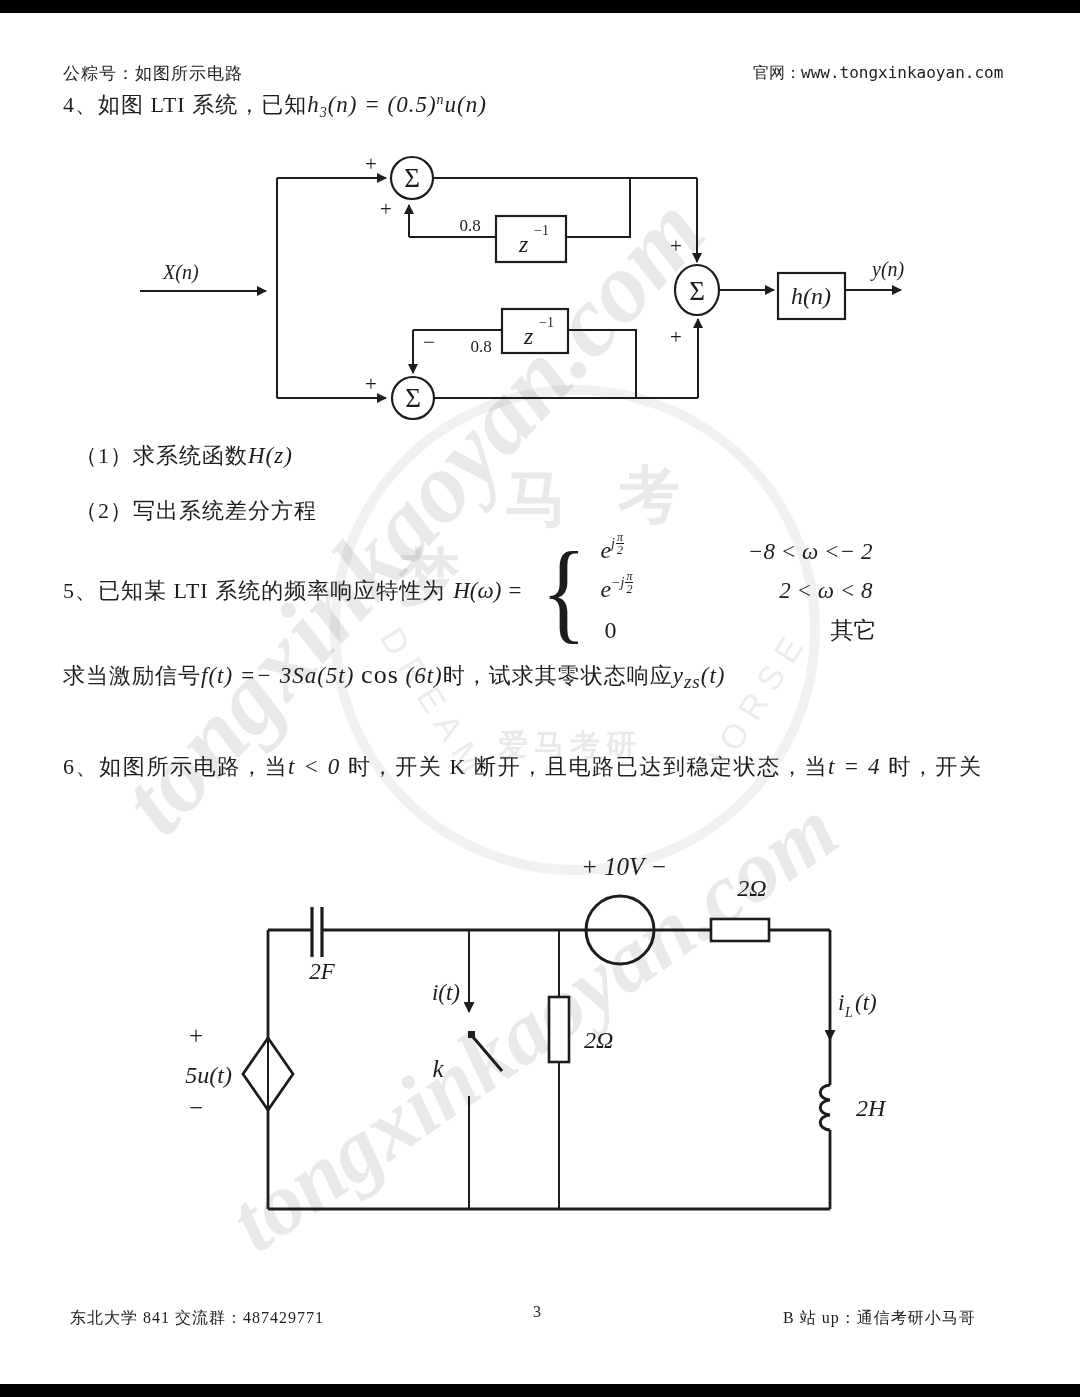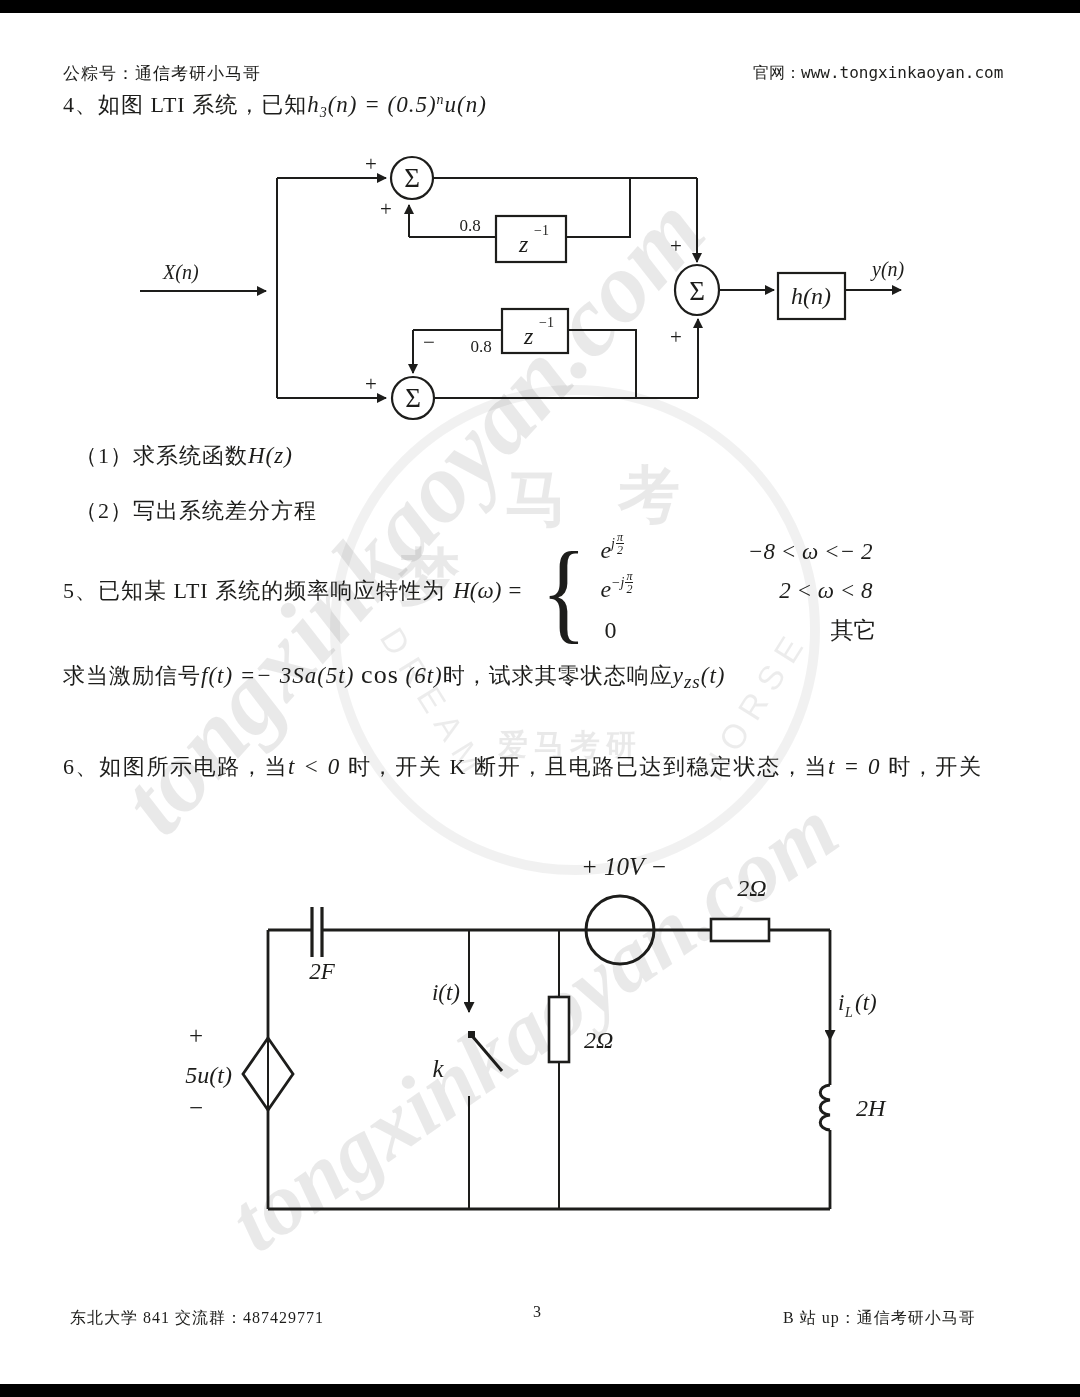--- a/index.html
+++ b/index.html
@@ -60,21 +60,21 @@
     <span class="emchar" style="left:165px;top:62px;">马</span>
     <span class="emchar" style="left:278px;top:58px;">考</span>
     <span class="emchar" style="left:158px;top:330px;font-size:30px;letter-spacing:6px;">爱马考研</span>
     <span class="emword" style="left:8px;top:290px;transform:rotate(58deg);">DREAM</span>
     <span class="emword" style="right:-30px;top:290px;transform:rotate(-58deg);">HORSE</span>
   </div>
 </div>
 
 <div class="layer-content">
 
-  <span class="abs hdr" style="left:63px;top:62px;">公粽号：通信考研小马哥</span>
+  <span class="abs hdr" style="left:63px;top:62px;">公粽号：如图所示电路</span>
   <span class="abs mono" style="left:753px;top:63px;">官网：www.tongxinkaoyan.com</span>
 
   <div class="abs cn" style="left:63px;top:90px;">
     <span>4、如图 LTI 系统，已知</span><span class="math" style="font-size:23px;">h</span><sub class="small-sub">3</sub><span class="math" style="font-size:23px;">(n) = (0.5)</span><sup class="small-sup">n</sup><span class="math" style="font-size:23px;">u(n)</span>
   </div>
 
   <svg style="top:130px;" width="1080" height="310" viewBox="0 0 1080 310">
     <defs>
       <marker id="ah1" viewBox="0 0 10 10" refX="9" refY="5" markerWidth="13" markerHeight="10" markerUnits="userSpaceOnUse" orient="auto-start-reverse">
         <path d="M0,0 L10,5 L0,10 z" fill="#1d1d1b"></path>
@@ -163,21 +163,21 @@
         <span class="cond" style="font-style:normal;">其它</span>
       </div>
     </div>
   </div>
 
   <div class="abs cn" style="left:63px;top:660px;">
     <span>求当激励信号</span><span class="math" style="font-size:23px;">f(t) =− 3Sa(5t) </span><span style="font-size:26px;">cos</span><span class="math" style="font-size:23px;"> (6t)</span><span>时，试求其零状态响应</span><span class="math" style="font-size:23px;">y</span><sub class="small-sub" style="font-size:19px;">zs</sub><span class="math" style="font-size:23px;">(t)</span>
   </div>
 
   <div class="abs cn" style="left:63px;top:752px;letter-spacing:1.6px;">
-    <span>6、如图所示电路，当</span><span class="math" style="font-size:23px;">t &lt; 0</span><span> 时，开关 K 断开，且电路已达到稳定状态，当</span><span class="math" style="font-size:23px;">t = 0</span><span> 时，开关</span>
+    <span>6、如图所示电路，当</span><span class="math" style="font-size:23px;">t &lt; 0</span><span> 时，开关 K 断开，且电路已达到稳定状态，当</span><span class="math" style="font-size:23px;">t = 4</span><span> 时，开关</span>
   </div>
 
   <svg style="top:850px;" width="1080" height="380" viewBox="0 0 1080 380">
     <defs>
       <marker id="ah2" viewBox="0 0 10 10" refX="9" refY="5" markerWidth="14" markerHeight="11" markerUnits="userSpaceOnUse" orient="auto-start-reverse">
         <path d="M0,0 L10,5 L0,10 z" fill="#1d1d1b"></path>
       </marker>
     </defs>
 
     <path class="wire3" d="M268,80 H312 M322,80 H830"></path>

